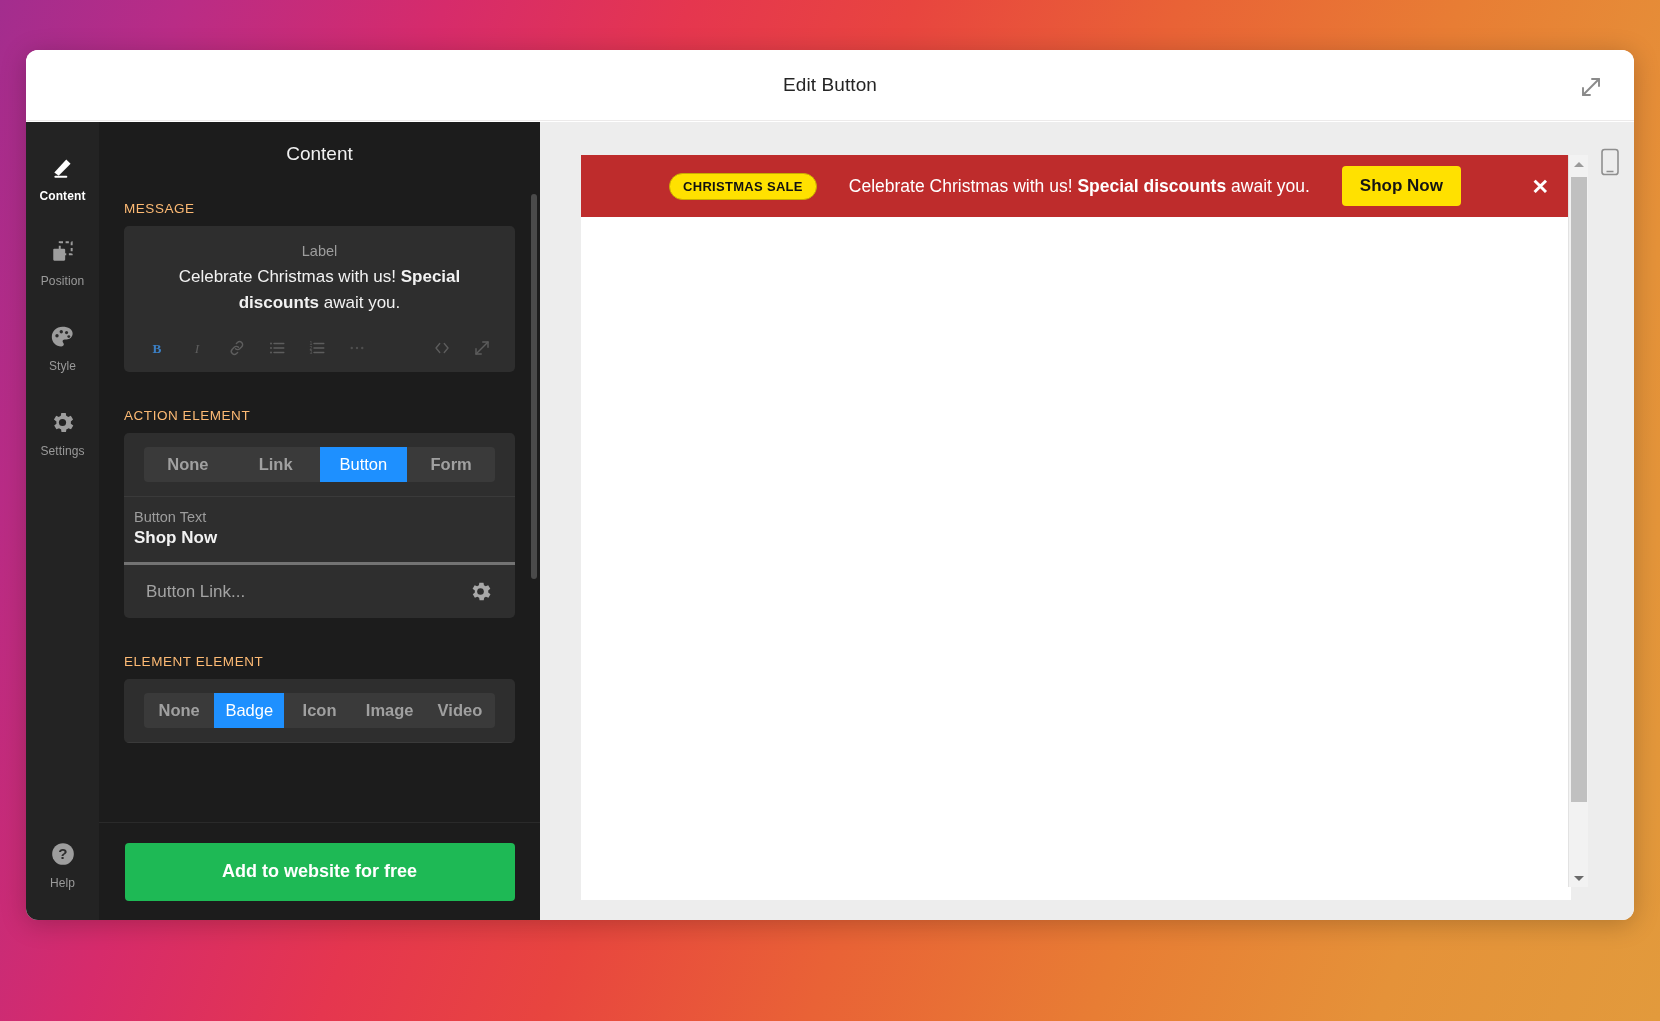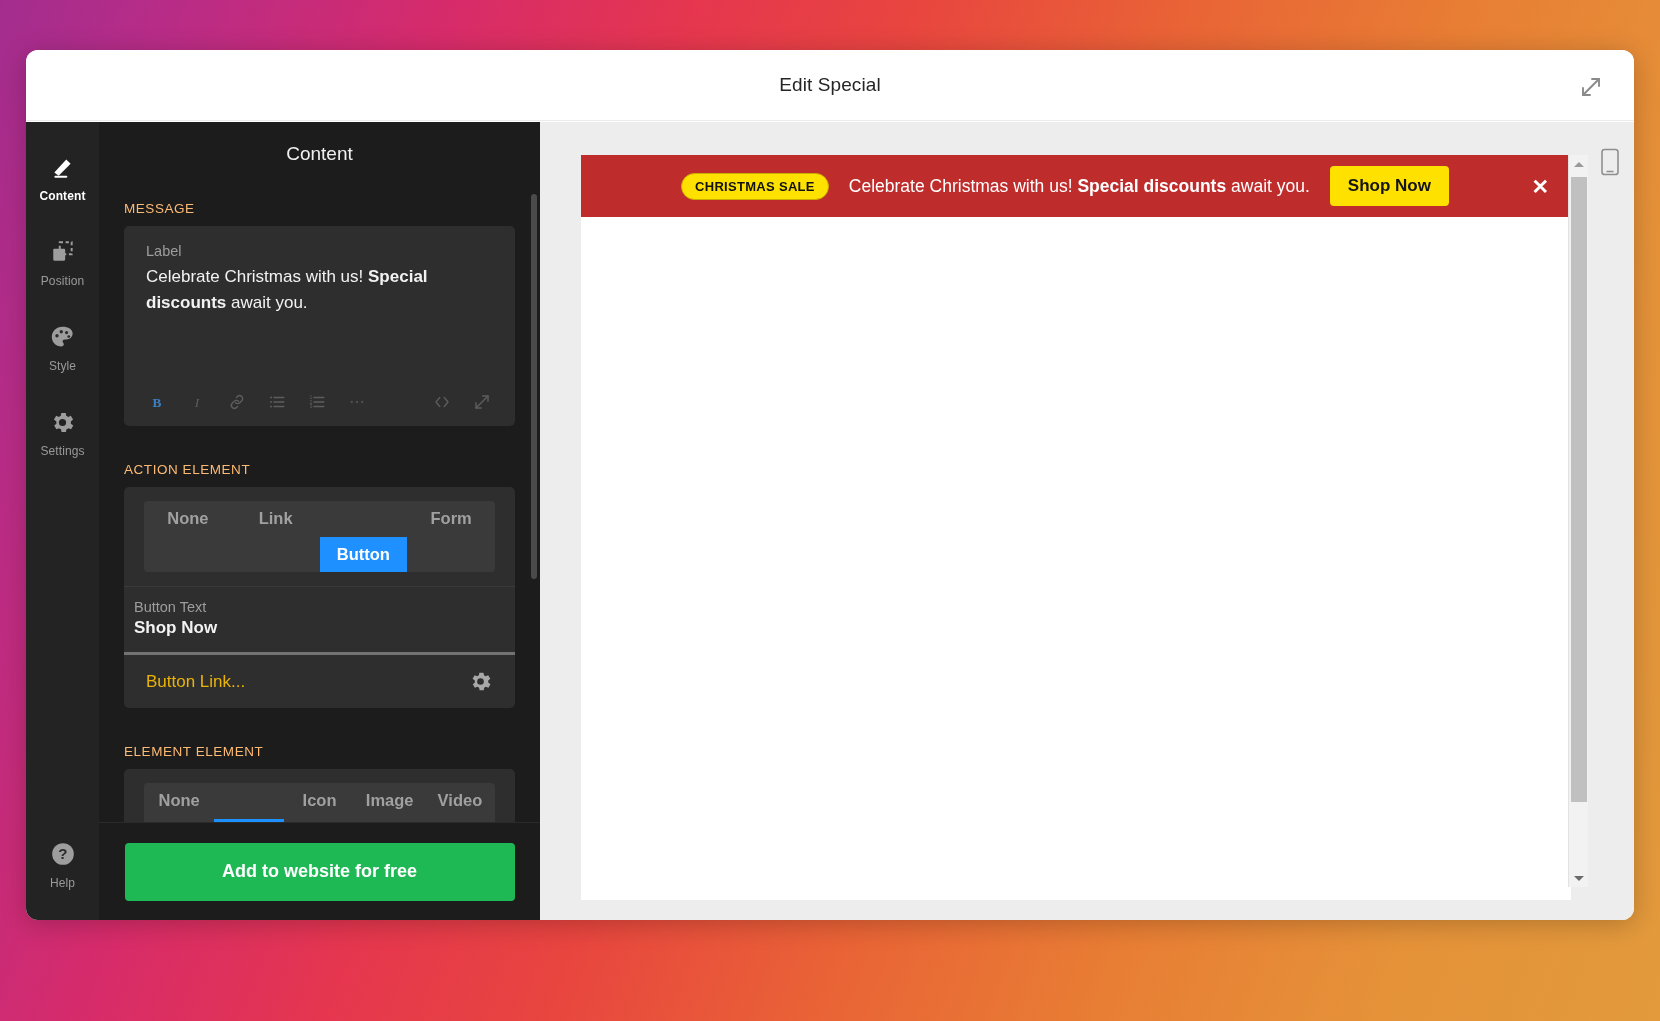--- a/index.html
+++ b/index.html
@@ -136,21 +136,21 @@
     margin: 36px 0 10px 0;
   }
 
   .card {
     background: #2e2e2e;
     border-radius: 5px;
     overflow: hidden;
   }
 
   
-  #message-card { height: 200px; position: relative; }
+  #message-card { height: 146px; position: relative; text-align: center; }
   #message-field-label {
     color: #9d9d9d;
     font-size: 14.5px;
     padding: 17px 22px 0 22px;
   }
   #message-value {
     color: #f2f2f2;
     font-size: 17px;
     line-height: 1.55;
     padding: 5px 22px 0 22px;
@@ -190,42 +190,41 @@
     padding: 8px 4px;
     font-size: 16.5px;
     color: #a0a0a0;
     cursor: pointer;
     white-space: nowrap;
     font-weight: bold;
   }
   .seg-opt.active {
     background: #1e90ff;
     color: #ffffff;
-    font-weight: bold;
-    margin-top: 36px;
+    font-weight: normal;
   }
 
   .field-row {
     padding: 12px 22px 14px 10px;
     position: relative;
     border-bottom: 3px solid #737373;
   }
   .field-row:last-child { border-bottom: none; }
   .field-label {
     color: #9d9d9d;
     font-size: 14.5px;
     margin-bottom: 3px;
   }
   .field-value {
     color: #f2f2f2;
     font-size: 17px;
     font-weight: bold;
   }
   .field-placeholder {
-    color: #eab308;
+    color: #a3a3a3;
     font-size: 17px;
     padding: 12px 0;
   }
   #button-link-row { display: flex; align-items: center; padding: 14px 22px; }
   #button-link-row .field-placeholder { flex: 1; padding: 0; }
   #button-link-gear { cursor: pointer; display: flex; align-items: center; }
 
   
   #panel-scrollbar-track {
     position: absolute;
@@ -287,21 +286,21 @@
     display: flex;
     align-items: center;
     padding: 0 22px 0 0;
     position: relative;
   }
   #banner-inner {
     flex: 1;
     display: flex;
     align-items: center;
     justify-content: center;
-    gap: 20px;
+    gap: 32px;
   }
   #banner-badge {
     background: #ffe100;
     color: #111111;
     font-size: 13px;
     font-weight: bold;
     letter-spacing: .3px;
     padding: 5px 13px;
     border-radius: 20px;
     border: 1px solid #c9ae00;
@@ -382,21 +381,21 @@
     background: #c0c0c0;
     cursor: pointer;
   }
 </style>
 </head>
 <body>
 
 <div id="modal-window">
 
   <div id="modal-header">
-    <div id="modal-title">Edit Special</div>
+    <div id="modal-title">Edit Button</div>
     <div id="expand-btn">
       <svg width="24" height="24" viewBox="0 0 24 24" fill="none" stroke="#8a8a8a" stroke-width="1.9" stroke-linecap="round" stroke-linejoin="round">
         <line x1="4" y1="20" x2="20" y2="4"></line>
         <polyline points="13,4 20,4 20,11"></polyline>
         <polyline points="11,20 4,20 4,13"></polyline>
       </svg>
     </div>
   </div>
 
   <div id="modal-body">

